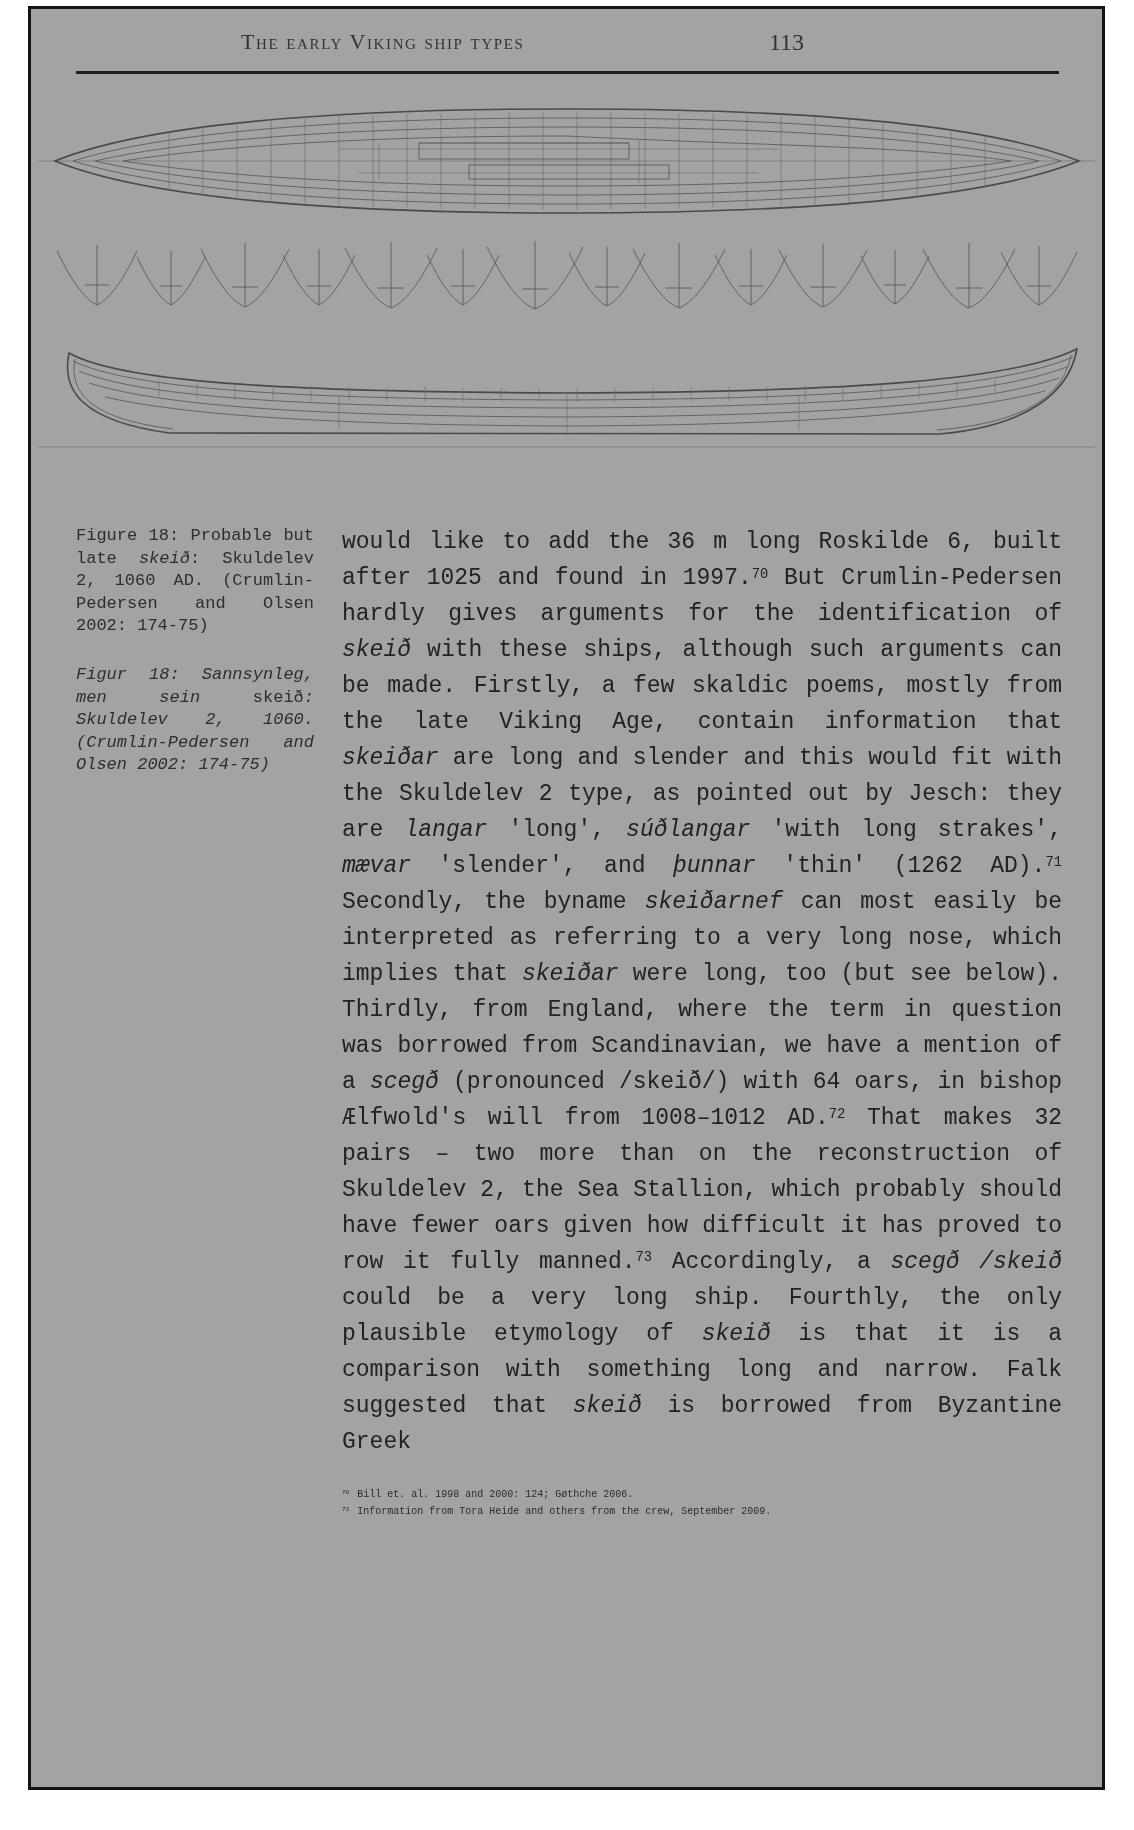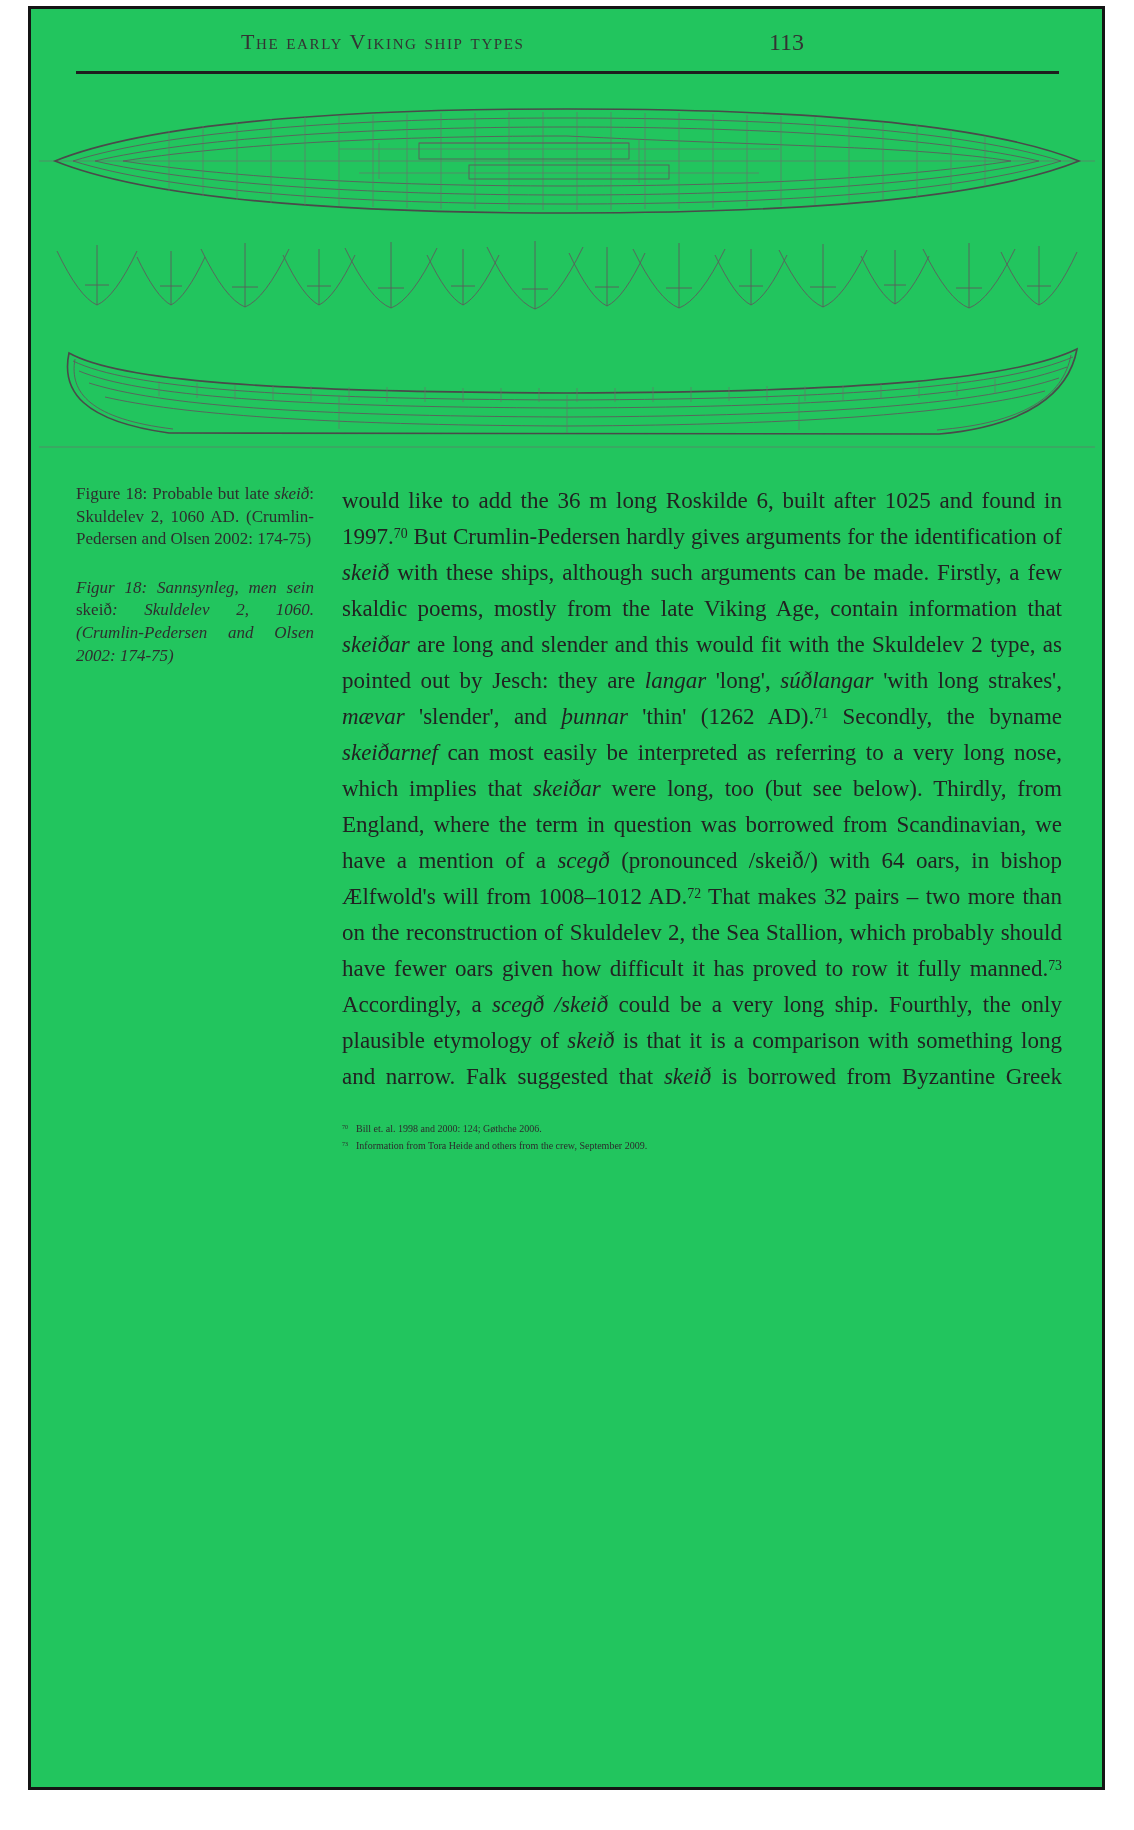--- a/index.html
+++ b/index.html
@@ -10,21 +10,21 @@
     background: #ffffff;
     font-family: "Liberation Serif", serif;
   }
   .page-frame {
     position: absolute;
     left: 28px;
     top: 6px;
     width: 1071px;
     height: 1778px;
     border: 3px solid #141414;
-    background: #22c55e;
+    background: #a3a3a3;
     overflow: hidden;
   }
   .running-head {
     position: absolute;
     top: 20px;
     left: 210px;
     font-variant: small-caps;
     font-size: 22px;
     letter-spacing: 1.6px;
     color: #333;
@@ -51,25 +51,26 @@
     left: 8px;
     width: 1056px;
     height: 362px;
   }
   .ship-figure svg { display: block; width: 100%; height: 100%; }
   .outline { stroke: #4a4a4a; stroke-width: 1.6; fill: none; }
   .thin    { stroke: #5c5c5c; stroke-width: 0.9; fill: none; }
   .faint   { stroke: #6e6e6e; stroke-width: 0.7; fill: none; opacity: 0.9; }
   .columns {
     position: absolute;
-    top: 474px;
+    top: 516px;
     left: 45px;
     right: 40px;
     display: flex;
     gap: 28px;
+    font-family: Liberation Mono, monospace;
   }
   .caption-col {
     flex: none;
     width: 238px;
     font-size: 17px;
     line-height: 1.33;
     color: #2e2e2e;
     text-align: justify;
   }
   .caption-en { margin-bottom: 26px; }

